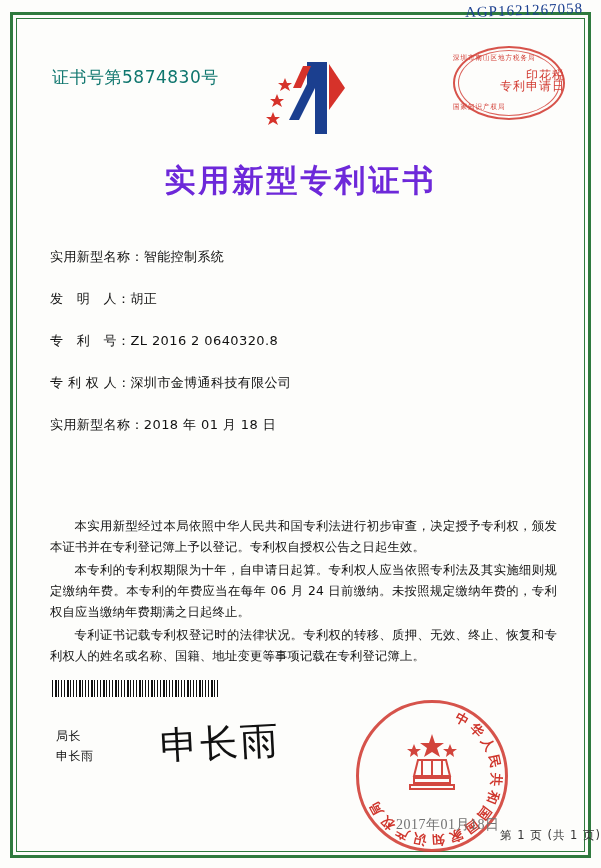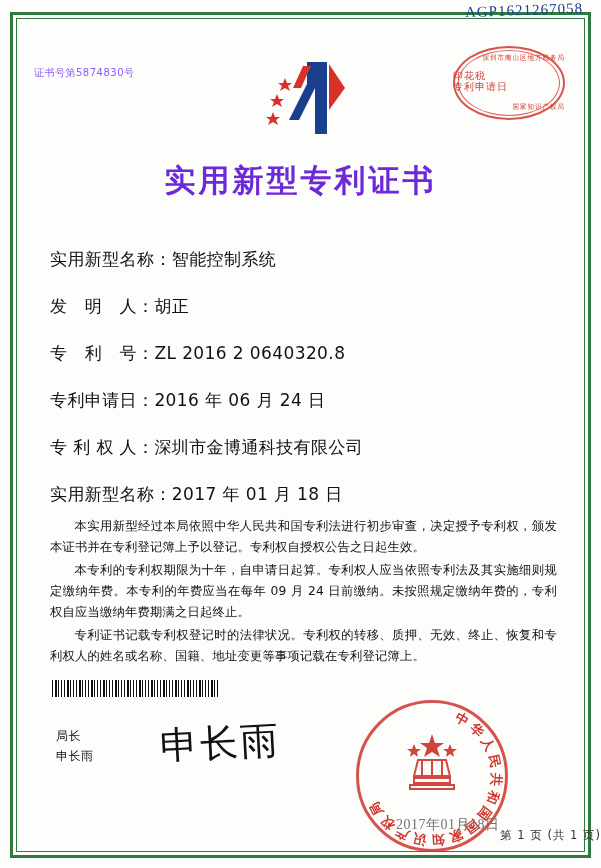--- a/index.html
+++ b/index.html
@@ -44,25 +44,25 @@
     top: 2px;
     font-family: "Liberation Serif", serif;
     font-size: 15px;
     color: #1b3f8f;
     letter-spacing: 1px;
     transform: rotate(-2deg);
     white-space: nowrap;
   }
   .cert-no {
     position: absolute;
-    left: 34px;
+    left: 52px;
     top: 66px;
     font-family: "DejaVu Sans", sans-serif;
-    font-size: 10px;
-    color: #8b5cf6;
+    font-size: 17px;
+    color: #0f766e;
     letter-spacing: 0.5px;
   }
   
   .seal-top {
     position: absolute;
     right: 36px;
     top: 46px;
     width: 112px;
     height: 74px;
   }
@@ -81,38 +81,38 @@
     bottom: 4px;
     border: 1px solid #d23b32;
     border-radius: 50%;
     opacity: 0.8;
   }
   .seal-top .arc-text {
     position: absolute;
     left: 0;
     right: 0;
     top: 8px;
-    text-align: right;
+    text-align: left;
     font-size: 6.5px;
     color: #d23b32;
     letter-spacing: 1px;
     transform: scaleY(1.1);
   }
   .seal-top .arc-text.bottom {
     top: auto;
     bottom: 8px;
     margin-top: 12px;
   }
   .seal-top .mid {
     position: absolute;
     left: 0;
     right: 0;
     top: 24px;
-    text-align: left;
-    font-size: 10px;
+    text-align: right;
+    font-size: 12px;
     line-height: 11px;
     color: #d23b32;
     letter-spacing: 1px;
   }
   
   .logo {
     position: absolute;
     left: 50%;
     top: 58px;
     transform: translateX(-50%);
@@ -131,21 +131,21 @@
     letter-spacing: 3px;
     color: #6d28d9;
   }
   .fields {
     position: absolute;
     left: 50px;
     top: 248px;
     right: 50px;
   }
   .field {
-    font-size: 17px;
+    font-size: 13px;
     color: #111;
     margin-bottom: 24px;
     letter-spacing: 0.4px;
     white-space: nowrap;
   }
   .field .lbl { display: inline-block; }
   .field .val { display: inline-block; }
   .paragraphs {
     position: absolute;
     left: 50px;
@@ -276,33 +276,30 @@
     <div class="field">
       <span class="lbl">实用新型名称：</span><span class="val">智能控制系统</span>
     </div>
     <div class="field">
       <span class="lbl">发　明　人：</span><span class="val">胡正</span>
     </div>
     <div class="field">
       <span class="lbl">专　利　号：</span><span class="val">ZL 2016 2 0640320.8</span>
     </div>
     <div class="field">
-      <span class="lbl">专利申请日：</span><span class="val">2016 年 06 月 24 日</span>
-    </div>
-    <div class="field">
       <span class="lbl">专 利 权 人：</span><span class="val">深圳市金博通科技有限公司</span>
     </div>
     <div class="field">
-      <span class="lbl">实用新型名称：</span><span class="val">2017 年 01 月 18 日</span>
+      <span class="lbl">实用新型名称：</span><span class="val">2018 年 01 月 18 日</span>
     </div>
   </div>
 
   <div class="paragraphs">
     <p>本实用新型经过本局依照中华人民共和国专利法进行初步审查，决定授予专利权，颁发本证书并在专利登记簿上予以登记。专利权自授权公告之日起生效。</p>
-    <p>本专利的专利权期限为十年，自申请日起算。专利权人应当依照专利法及其实施细则规定缴纳年费。本专利的年费应当在每年 09 月 24 日前缴纳。未按照规定缴纳年费的，专利权自应当缴纳年费期满之日起终止。</p>
+    <p>本专利的专利权期限为十年，自申请日起算。专利权人应当依照专利法及其实施细则规定缴纳年费。本专利的年费应当在每年 06 月 24 日前缴纳。未按照规定缴纳年费的，专利权自应当缴纳年费期满之日起终止。</p>
     <p>专利证书记载专利权登记时的法律状况。专利权的转移、质押、无效、终止、恢复和专利权人的姓名或名称、国籍、地址变更等事项记载在专利登记簿上。</p>
   </div>
 
   <div class="barcode"></div>
 
   <div class="signer">
     <div>局长</div>
     <div>申长雨</div>
   </div>
 

